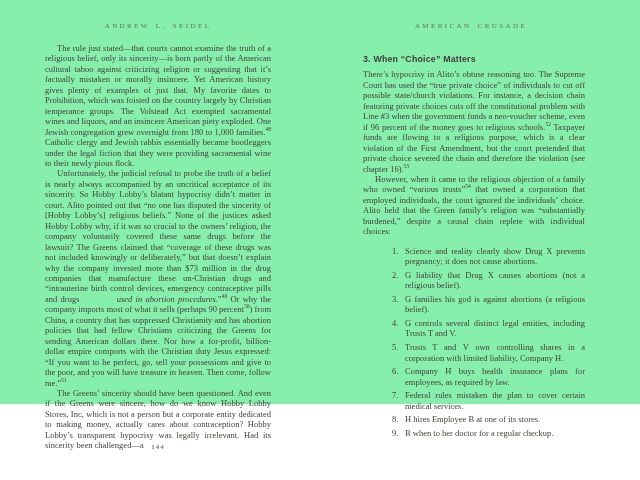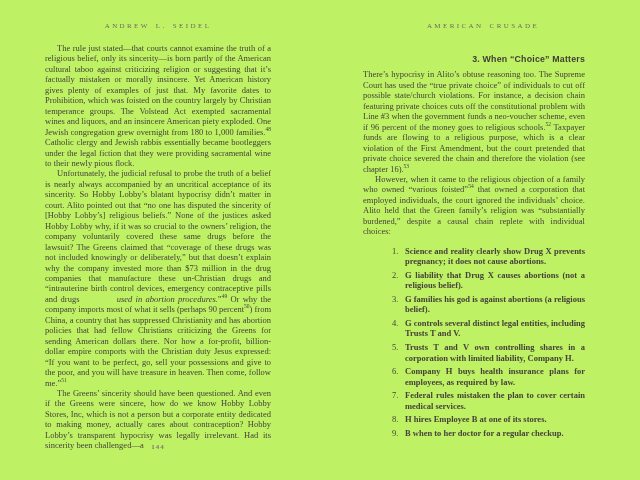--- a/index.html
+++ b/index.html
@@ -3,54 +3,54 @@
 <meta charset="utf-8">
 <style>
   html, body { margin:0; padding:0; }
   body {
     width:640px; height:480px;
     background:#ffffff;
     font-family:"Liberation Serif", "DejaVu Serif", serif;
     overflow:hidden;
   }
   .spread { position:relative; width:640px; height:480px; display:flex; }
-  .page { position:relative; width:320px; height:480px; background:#bef264; }
+  .page { position:relative; width:320px; height:404px; background:#86efac; }
 
   .running-header {
     position:absolute; top:22px; text-align:center;
     font-size:7px; letter-spacing:2.4px; word-spacing:2px;
     color:#6e6a63; font-weight:normal;
   }
   .page-left  .running-header { left:45px; width:226px; }
-  .page-right .running-header { left:52px; width:222px; }
+  .page-right .running-header { left:40px; width:222px; }
 
   .page-body {
     position:absolute; top:43px;
     font-size:8.5px; line-height:10.45px;
     color:#46413a; text-align:justify;
   }
   .page-left  .page-body { left:45px; width:226px; }
   .page-right .page-body { left:43px; width:222px; }
 
   .para { margin:0; }
   .para.indent { text-indent:12px; }
   .para i { font-style:italic;margin-left:34px; }
   sup.fn { font-size:5.5px; line-height:0; vertical-align:4px; letter-spacing:0; }
 
   .section-heading {
     font-family:"Liberation Sans", "DejaVu Sans", sans-serif;
     font-weight:bold; font-size:8.8px; color:#403d38;
     letter-spacing:0.2px;
-    margin:11px 0 5px 0; text-align:right;
+    margin:11px 0 5px 0; text-align:left;
   }
 
   .num-list { margin:9px 0 0 29px; }
   .list-item { display:flex; margin-bottom:3.2px; }
   .li-num { flex:0 0 13px; }
-  .li-text { flex:1; text-align:justify;font-weight:bold; }
+  .li-text { flex:1; text-align:justify; }
 
   .page-number {
     position:absolute; top:443px; text-align:center;
     font-size:7px; color:#7d7a74; letter-spacing:1px;
   }
   .page-left  .page-number { left:45px; width:226px;font-weight:bold; }
   .page-right .page-number { left:43px; width:222px; }
 </style>
 </head>
 <body>
@@ -65,21 +65,21 @@
         <p class="para indent"><span>The Greens’ sincerity should have been questioned. And even if the Greens were sincere, how do we know Hobby Lobby Stores, Inc, which is not a person but a corporate entity dedicated to making money, actually cares about contraception? Hobby Lobby’s transparent hypocrisy was legally irrelevant. Had its sincerity been challenged—a</span></p>
       </div>
     <div class="page-number">144</div>
   </div>
 
   <div class="page page-right">
     <div class="running-header">AMERICAN CRUSADE</div>
     <div class="page-body">
         <div class="section-heading">3. When “Choice” Matters</div>
         <p class="para"><span>There’s hypocrisy in Alito’s obtuse reasoning too. The Supreme Court has used the “true private choice” of individuals to cut off possible state/church violations. For instance, a decision chain featuring private choices cuts off the constitutional problem with Line #3 when the government funds a neo-voucher scheme, even if 96 percent of the money goes to religious schools.</span><sup class="fn">52</sup><span> Taxpayer funds are flowing to a religious purpose, which is a clear violation of the First Amendment, but the court pretended that private choice severed the chain and therefore the violation (see chapter 16).</span><sup class="fn">53</sup></p>
-        <p class="para indent"><span>However, when it came to the religious objection of a family who owned “various foisted”</span><sup class="fn">54</sup><span> that owned a corporation that employed individuals, the court ignored the individuals’ choice. Alito held that the Green family’s religion was “substantially burdened,” despite a causal chain replete with individual choices:</span></p>
+        <p class="para indent"><span>However, when it came to the religious objection of a family who owned “various trusts”</span><sup class="fn">54</sup><span> that owned a corporation that employed individuals, the court ignored the individuals’ choice. Alito held that the Green family’s religion was “substantially burdened,” despite a causal chain replete with individual choices:</span></p>
         <div class="num-list">
           <div class="list-item">
             <span class="li-num">1.</span>
             <span class="li-text">Science and reality clearly show Drug X prevents pregnancy; it does not cause abortions.</span>
           </div>
           <div class="list-item">
             <span class="li-num">2.</span>
             <span class="li-text">G liability that Drug X causes abortions (not a religious belief).</span>
           </div>
           <div class="list-item">

